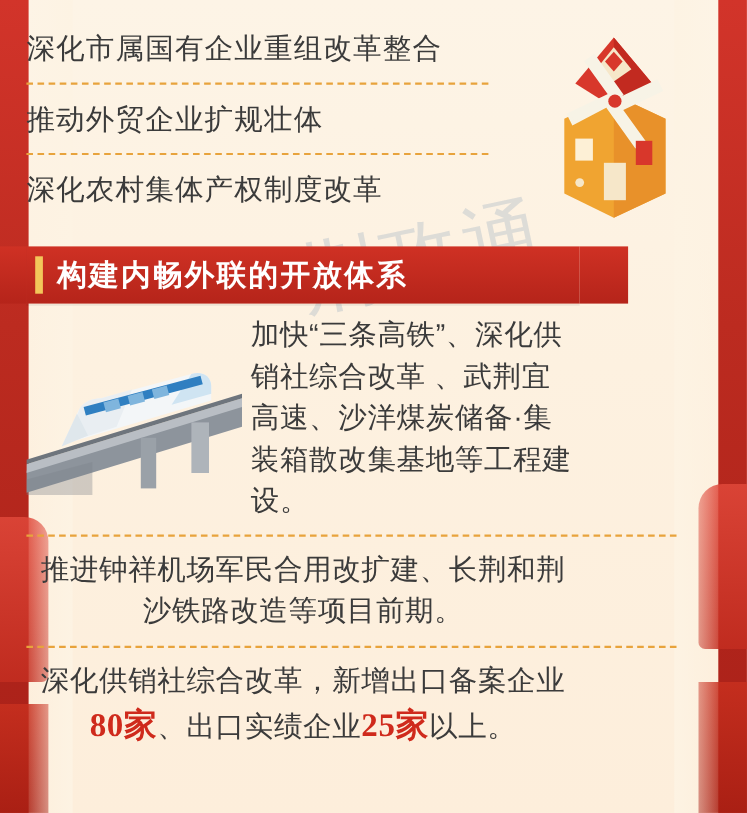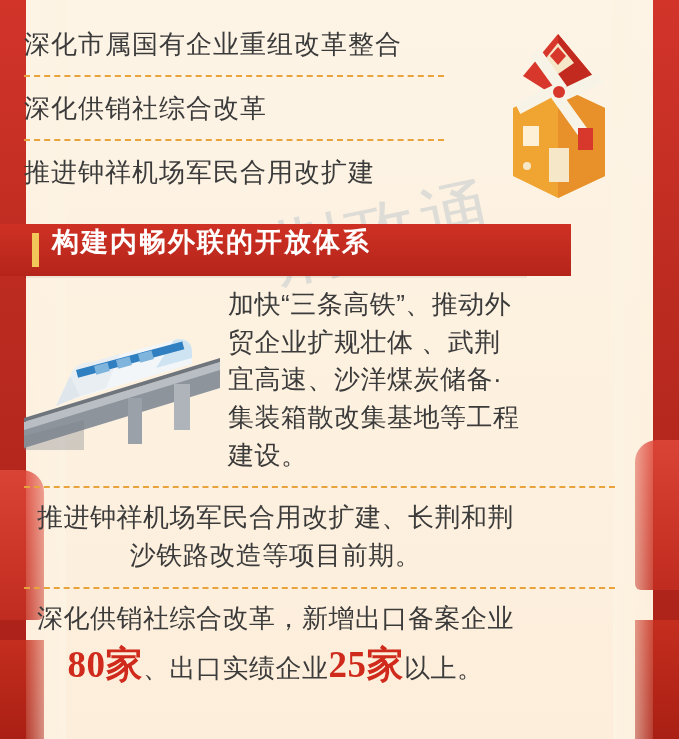--- a/index.html
+++ b/index.html
@@ -106,20 +106,21 @@
     pointer-events: none;
   }
 
   
   .banner {
     position: relative;
     margin: 24px 0 10px 0;
     height: 52px;
     background: linear-gradient(180deg, #cf3124 0%, #b5241a 100%);
     display: flex;
+    align-items: center;
     z-index: 6;
     box-shadow: 0 2px 0 rgba(0,0,0,0.06);
   }
   .banner::before {
     content: "";
     position: absolute;
     left: -44px;
     top: 0;
     width: 44px;
     height: 52px;
@@ -175,21 +176,21 @@
     font-size: 26px;
     color: #3b3b3b;
     line-height: 1.45;
     letter-spacing: 0.5px;
     padding: 8px 0 4px 0;
     text-align: center;
   }
   .num {
     color: #cf2a1c;
     font-weight: bold;
-    font-size: 37px;
+    font-size: 30px;
     font-family: "Liberation Serif", "DejaVu Serif", serif;
   }
 </style>
 </head>
 <body>
 
 <div class="page">
 
   <div class="side-red left"></div>
   <div class="side-red right"></div>
@@ -232,25 +233,25 @@
 
   <div class="content">
 
     <div style="height:16px"></div>
 
     <div class="item-row">
       <div class="item-text">深化市属国有企业重组改革整合</div>
     </div>
     <div class="dashed-sep short"></div>
     <div class="item-row">
-      <div class="item-text">深化供销社综合改革</div>
+      <div class="item-text">推动外贸企业扩规壮体</div>
     </div>
     <div class="dashed-sep short"></div>
     <div class="item-row">
-      <div class="item-text">推进钟祥机场军民合用改扩建</div>
+      <div class="item-text">深化农村集体产权制度改革</div>
     </div>
 
     <div class="banner">
       <span class="banner-gold"></span>
       <span class="banner-title">构建内畅外联的开放体系</span>
     </div>
 
     <div class="train-block">
       <div class="train-art">
         <svg viewBox="0 0 196 140" width="196" height="140">
@@ -274,21 +275,21 @@
               <rect x="92" y="50" width="14" height="9" transform="rotate(-15 92 50)"></rect>
               <rect x="114" y="44" width="14" height="9" transform="rotate(-15 114 44)"></rect>
             </g>
 
             <path d="M32,96 L46,66 L56,86 Z" fill="#dfe7ec"></path>
           </g>
 
           <polygon points="0,126 60,110 60,140 0,140" fill="#7b828a" opacity="0.35"></polygon>
         </svg>
       </div>
-      <div class="train-text">加快“三条高铁”、推动外贸企业扩规壮体 、武荆宜高速、沙洋煤炭储备·集装箱散改集基地等工程建设。</div>
+      <div class="train-text">加快“三条高铁”、深化供销社综合改革 、武荆宜高速、沙洋煤炭储备·集装箱散改集基地等工程建设。</div>
     </div>
 
     <div class="dashed-sep full" style="margin-top:12px"></div>
 
     <div class="para">推进钟祥机场军民合用改扩建、长荆和荆沙铁路改造等项目前期。</div>
 
     <div class="dashed-sep full" style="margin-top:8px"></div>
 
     <div class="para">
       <span>深化供销社综合改革，新增出口备案企</span><span>业</span><span class="num">80家</span><span>、出口实绩企业</span><span class="num">25家</span><span>以上。</span>

